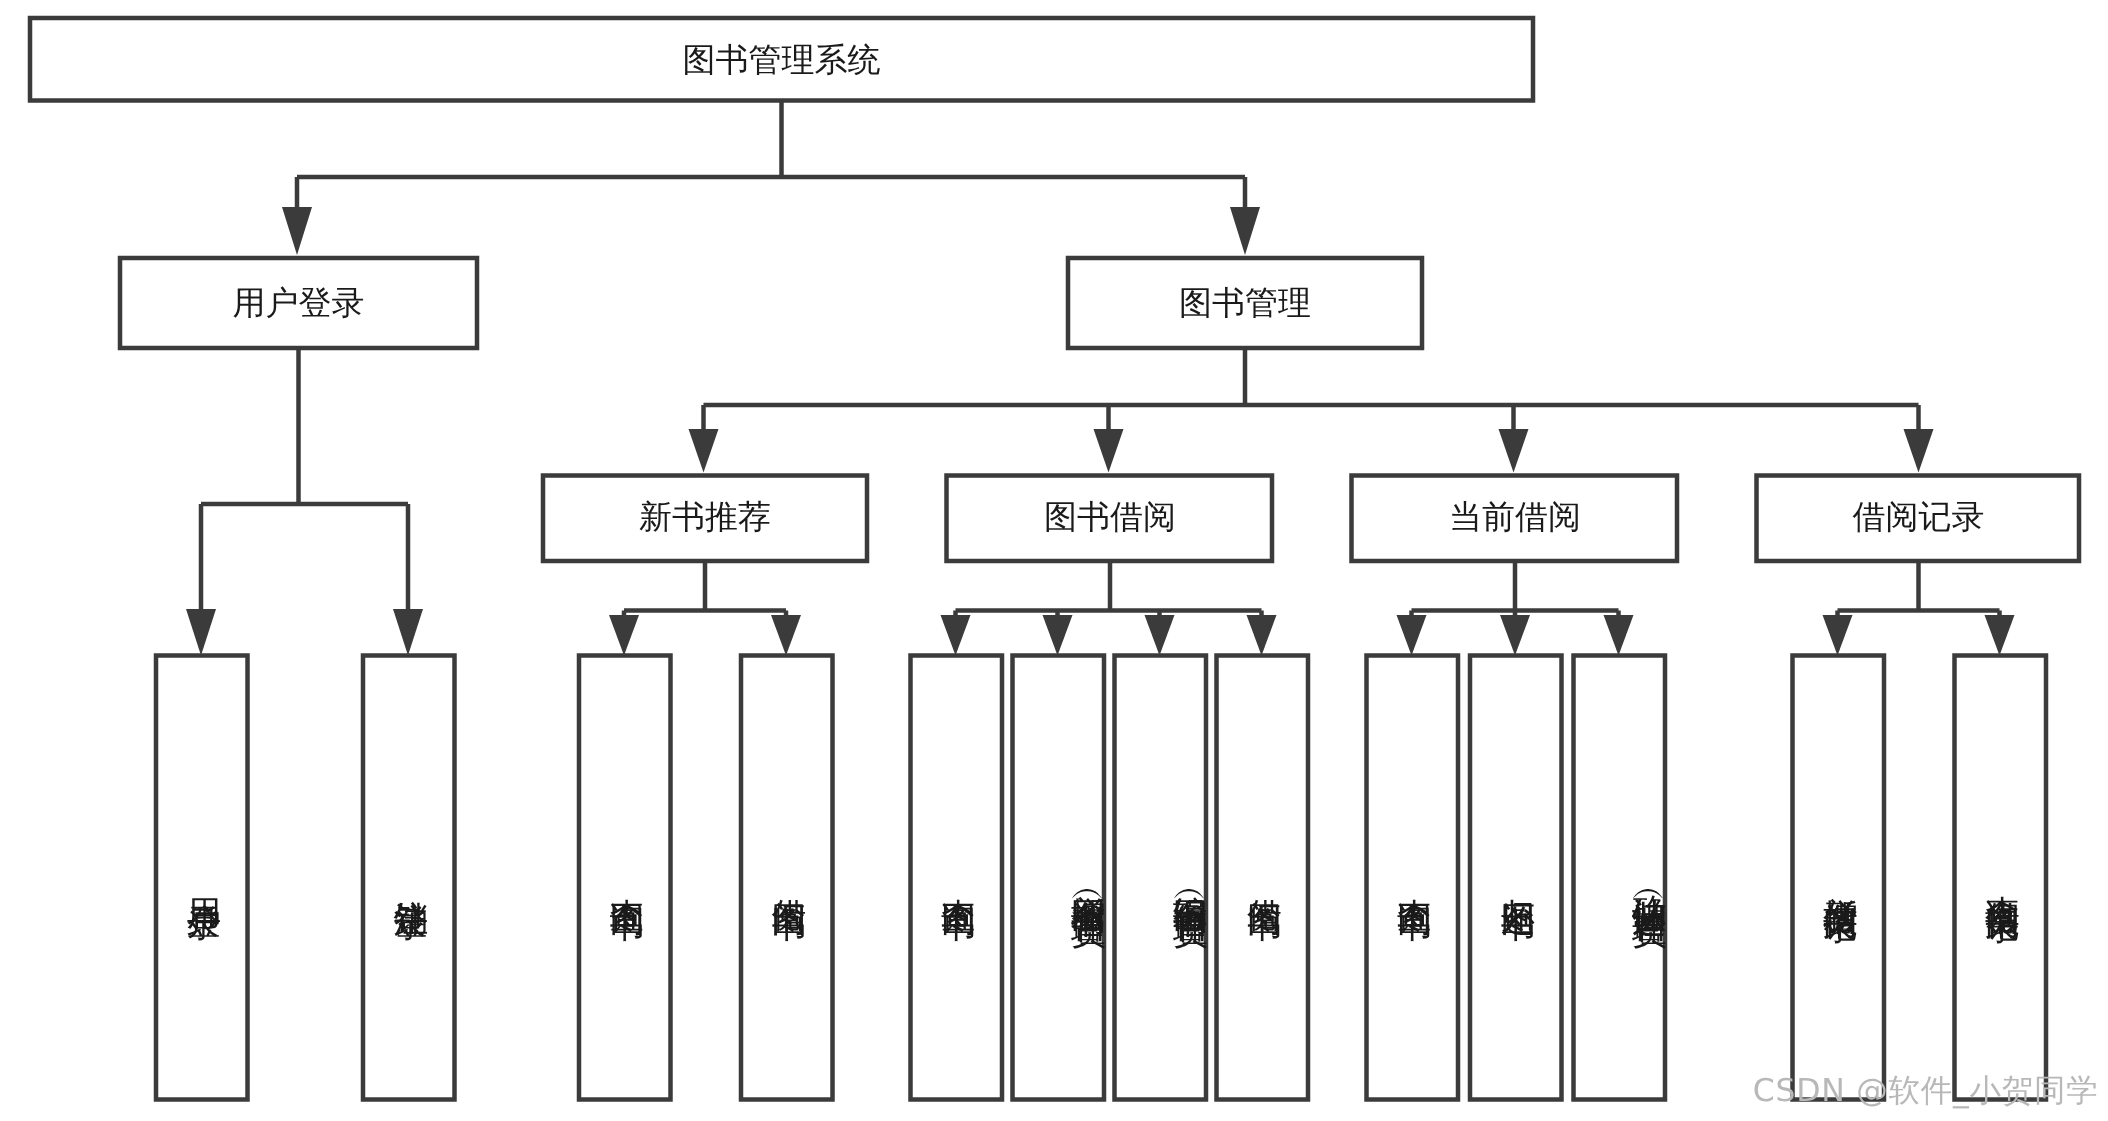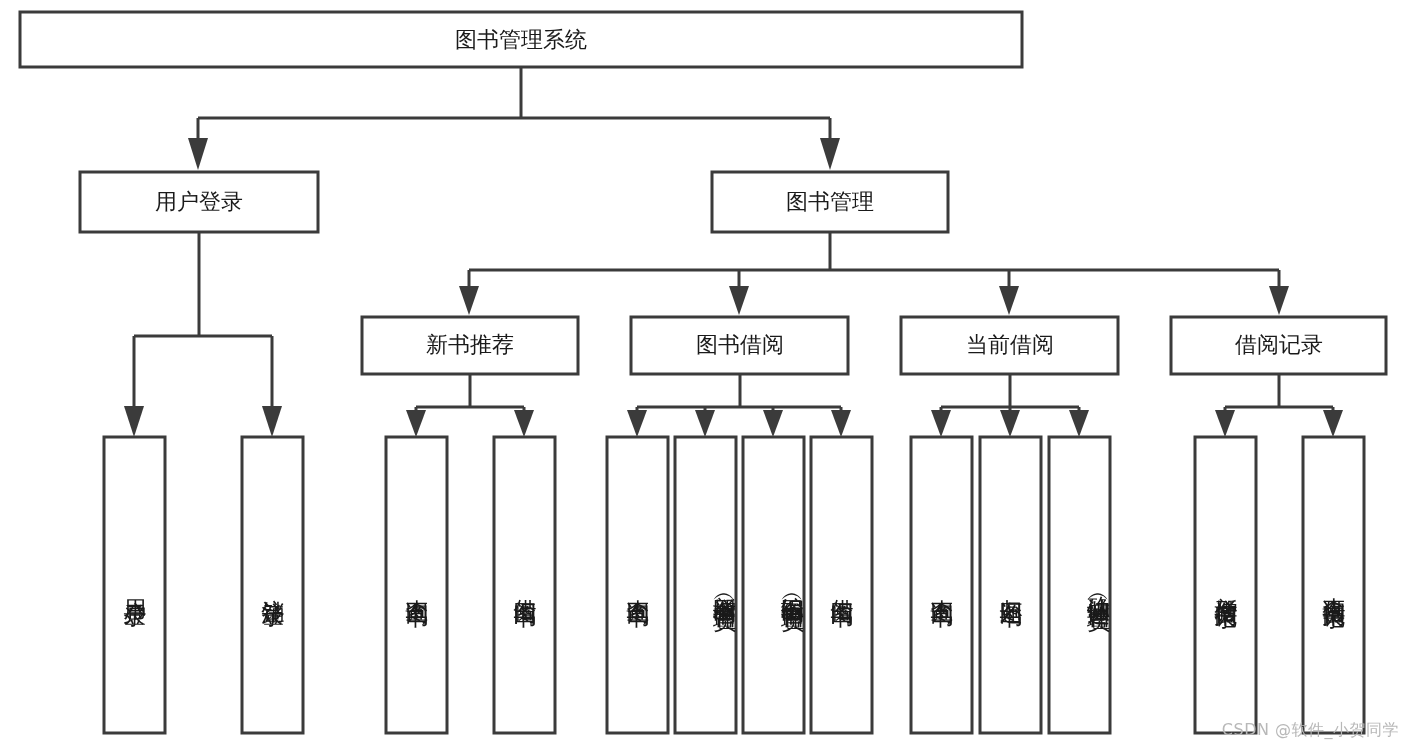--- a/index.html
+++ b/index.html
@@ -69,21 +69,21 @@
     pointer-events: none;
   }
   .vlabel.centered {
     align-items: center;
   }
   #watermark {
     position: absolute;
     right: 26px;
     bottom: 6px;
     font-family: "DejaVu Sans", "Liberation Sans", sans-serif;
-    font-size: 16px;
+    font-size: 21px;
     color: #b8b8b8;
     white-space: nowrap;
     letter-spacing: 0.5px;
   }
 </style>
 </head>
 <body>
 
 <div id="diagram-root">
 

